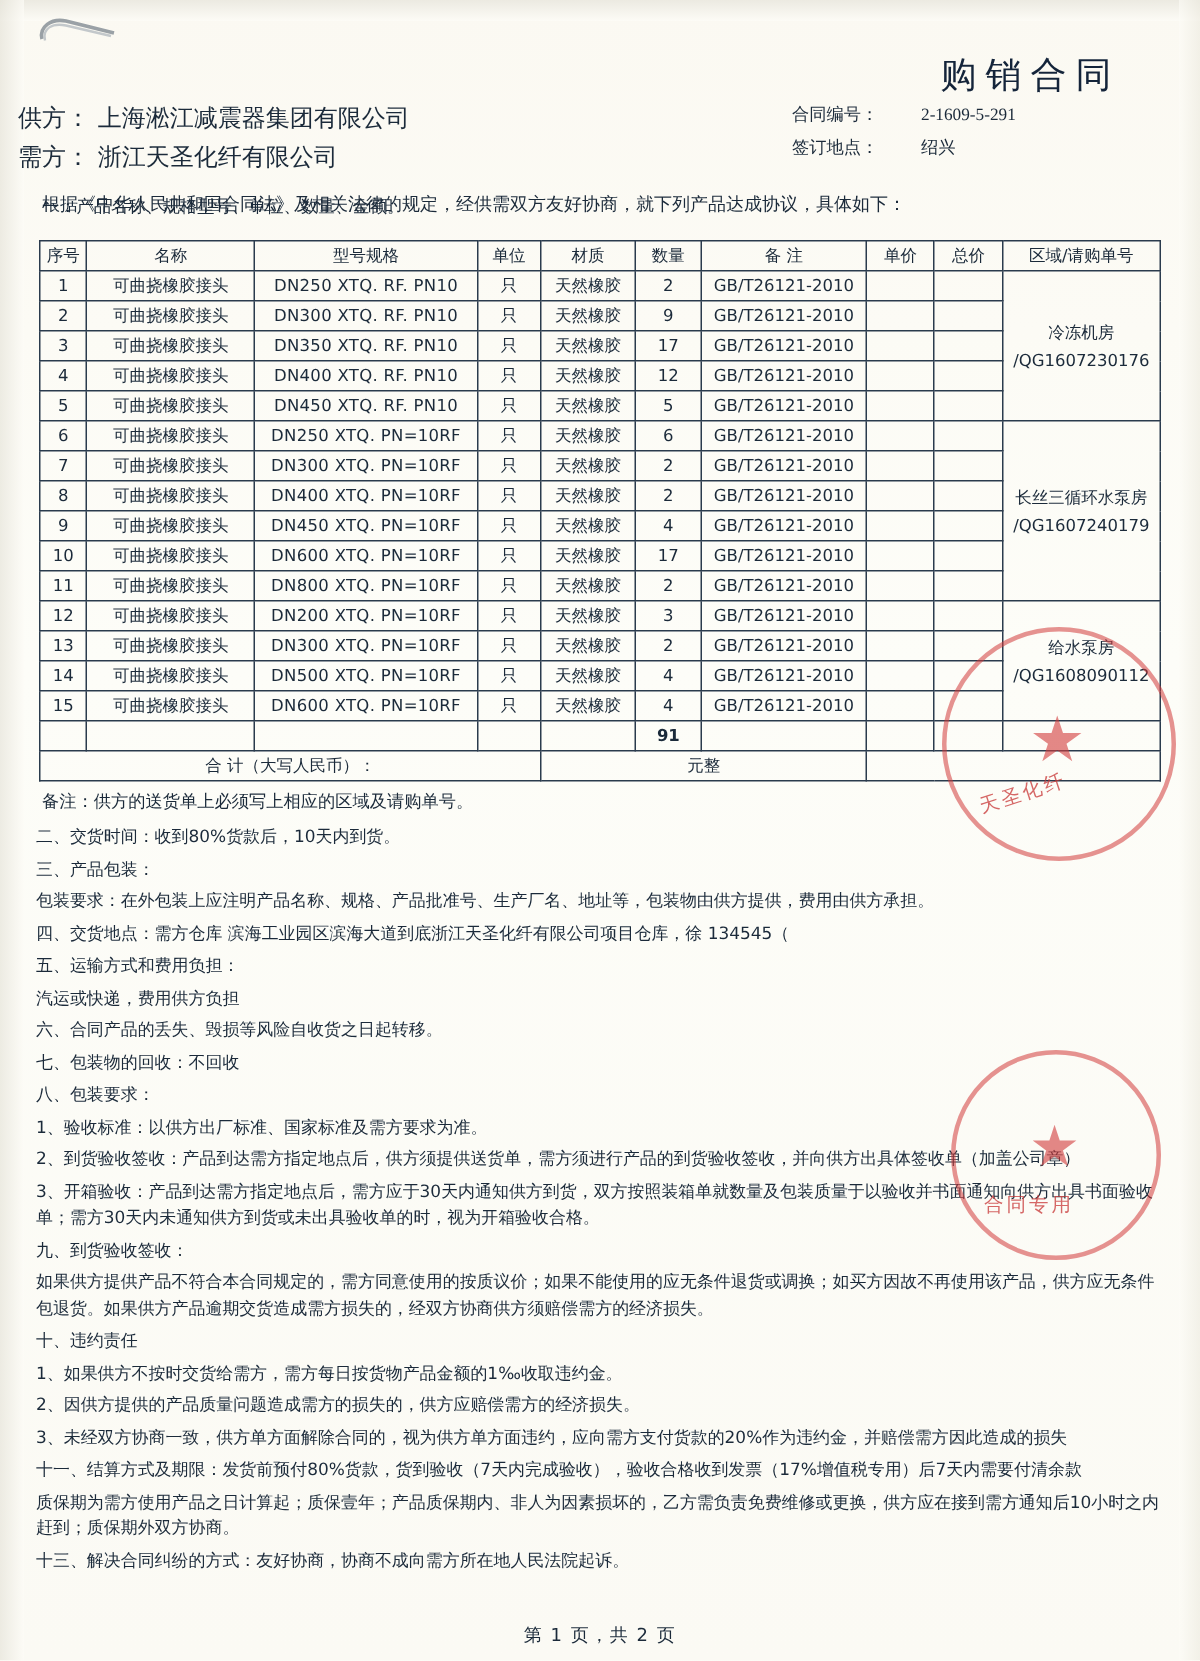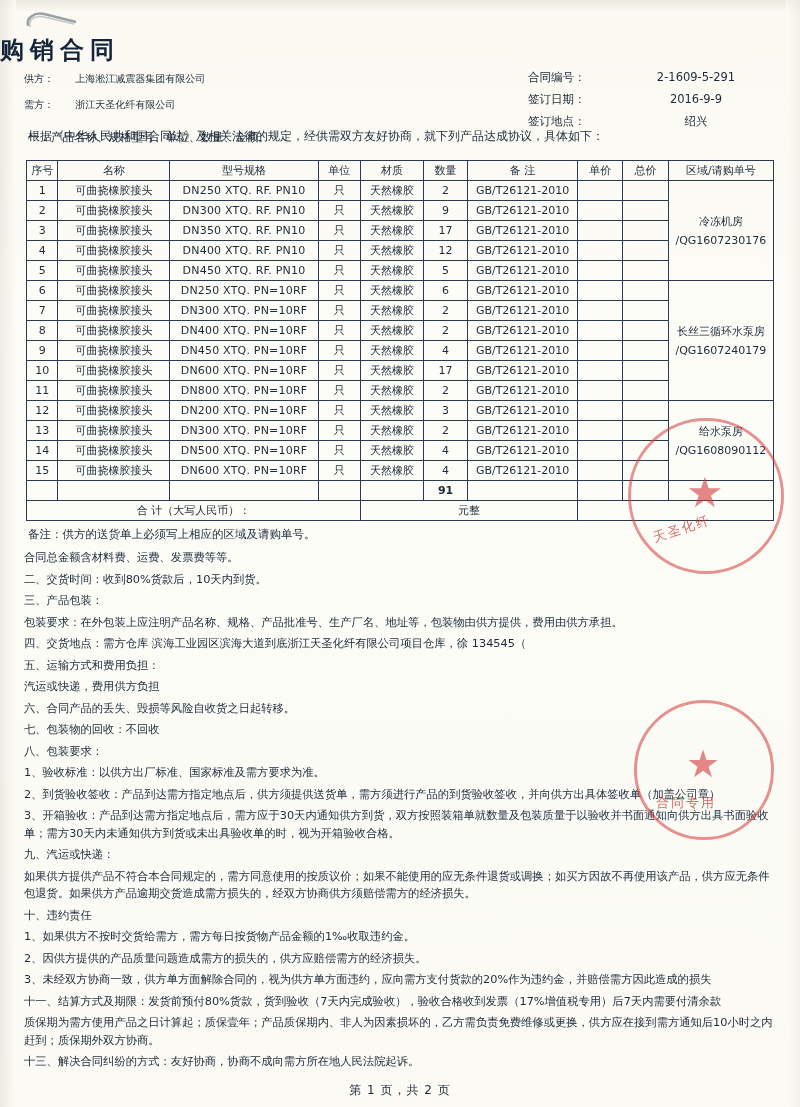--- a/index.html
+++ b/index.html
@@ -21,31 +21,31 @@
   .edge-top{position:absolute;top:0;left:0;width:800px;height:14px;background:linear-gradient(180deg,#e8e6dd,#fdfcf7);opacity:.8;}
   .edge-left{position:absolute;top:0;left:0;width:16px;height:1107px;background:linear-gradient(90deg,#e6e4da,#fdfcf7);opacity:.7;}
   .edge-right{position:absolute;top:0;right:0;width:14px;height:1107px;background:linear-gradient(270deg,#eceadf,#fdfcf7);opacity:.6;}
 
   .clip{
     position:absolute;left:24px;top:6px;width:62px;height:26px;
   }
   .clip svg{display:block;}
 
   .title{
-    position:absolute;top:34px;left:0;width:747px;text-align:left;
-    font-size:24px;font-weight:bold;letter-spacing:6px;
+    position:absolute;top:34px;left:0;width:747px;text-align:right;
+    font-size:24px;font-weight:normal;letter-spacing:6px;
     color:#14243a;
   }
 
-  .meta-left{position:absolute;left:24px;top:66px;width:420px;font-size:10px;line-height:26px;}
+  .meta-left{position:absolute;left:12px;top:66px;width:420px;font-size:16px;line-height:26px;}
   .meta-left .row span.lbl{display:inline-block;width:48px;}
-  .meta-right{position:absolute;left:528px;top:66px;width:250px;font-size:11.5px;line-height:22px;}
+  .meta-right{position:absolute;left:528px;top:66px;width:250px;font-size:11.5px;line-height:22px;font-family:Liberation Serif, serif;}
   .meta-right .mr{display:flex;}
   .meta-right .mr .k{width:86px;}
-  .meta-right .mr .v{flex:1;text-align:center;}
+  .meta-right .mr .v{flex:1;text-align:left;}
 
   .lead{position:absolute;left:28px;top:128px;width:744px;font-size:12px;}
   .sec1{position:absolute;left:28px;top:130px;width:744px;font-size:11.5px;}
 
   table.goods{
     position:absolute;left:26px;top:160px;width:748px;
     border-collapse:collapse;
     font-size:11px;
   }
   table.goods th, table.goods td{
@@ -123,24 +123,20 @@
       <span>浙江天圣化纤有限公司</span>
     </div>
   </div>
 
   <div class="meta-right">
     <div class="mr">
       <span class="k">合同编号：</span>
       <span class="v">2-1609-5-291</span>
     </div>
     <div class="mr">
-      <span class="k">签订日期：</span>
-      <span class="v">2016-9-9</span>
-    </div>
-    <div class="mr">
       <span class="k">签订地点：</span>
       <span class="v">绍兴</span>
     </div>
   </div>
 
   <div class="lead">根据《中华人民共和国合同法》及相关法律的规定，经供需双方友好协商，就下列产品达成协议，具体如下：</div>
   <div class="sec1">一：产品名称、规格型号、单位、数量、金额。</div>
 
   <table class="goods">
     <thead>
@@ -351,34 +347,33 @@
           <td colspan="4">合 计（大写人民币）：</td>
           <td colspan="3" class="mid">元整</td>
           <td colspan="3"></td>
         </tr>
       </tbody>
   </table>
 
   <div class="remark" id="remark-el" style="top: 527px; text-align: center;">备注：供方的送货单上必须写上相应的区域及请购单号。</div>
 
   <div class="terms" id="terms-el" style="top: 549px;">
-      <p>合同总金额含材料费、运费、发票费等等。</p>
       <p>二、交货时间：收到80%货款后，10天内到货。</p>
       <p>三、产品包装：</p>
       <p>包装要求：在外包装上应注明产品名称、规格、产品批准号、生产厂名、地址等，包装物由供方提供，费用由供方承担。</p>
       <p>四、交货地点：需方仓库  滨海工业园区滨海大道到底浙江天圣化纤有限公司项目仓库，徐       134545（</p>
       <p>五、运输方式和费用负担：</p>
       <p>汽运或快递，费用供方负担</p>
       <p>六、合同产品的丢失、毁损等风险自收货之日起转移。</p>
       <p>七、包装物的回收：不回收</p>
       <p>八、包装要求：</p>
       <p>1、验收标准：以供方出厂标准、国家标准及需方要求为准。</p>
       <p>2、到货验收签收：产品到达需方指定地点后，供方须提供送货单，需方须进行产品的到货验收签收，并向供方出具体签收单（加盖公司章）</p>
       <p>3、开箱验收：产品到达需方指定地点后，需方应于30天内通知供方到货，双方按照装箱单就数量及包装质量于以验收并书面通知向供方出具书面验收单；需方30天内未通知供方到货或未出具验收单的时，视为开箱验收合格。</p>
-      <p>九、汽运或快递：</p>
+      <p>九、到货验收签收：</p>
       <p>如果供方提供产品不符合本合同规定的，需方同意使用的按质议价；如果不能使用的应无条件退货或调换；如买方因故不再使用该产品，供方应无条件包退货。如果供方产品逾期交货造成需方损失的，经双方协商供方须赔偿需方的经济损失。</p>
       <p>十、违约责任</p>
       <p>1、如果供方不按时交货给需方，需方每日按货物产品金额的1‰收取违约金。</p>
       <p>2、因供方提供的产品质量问题造成需方的损失的，供方应赔偿需方的经济损失。</p>
       <p>3、未经双方协商一致，供方单方面解除合同的，视为供方单方面违约，应向需方支付货款的20%作为违约金，并赔偿需方因此造成的损失</p>
       <p>十一、结算方式及期限：发货前预付80%货款，货到验收（7天内完成验收），验收合格收到发票（17%增值税专用）后7天内需要付清余款</p>
       <p>质保期为需方使用产品之日计算起；质保壹年；产品质保期内、非人为因素损坏的，乙方需负责免费维修或更换，供方应在接到需方通知后10小时之内赶到；质保期外双方协商。</p>
       <p>十三、解决合同纠纷的方式：友好协商，协商不成向需方所在地人民法院起诉。</p>
     </div>
 

